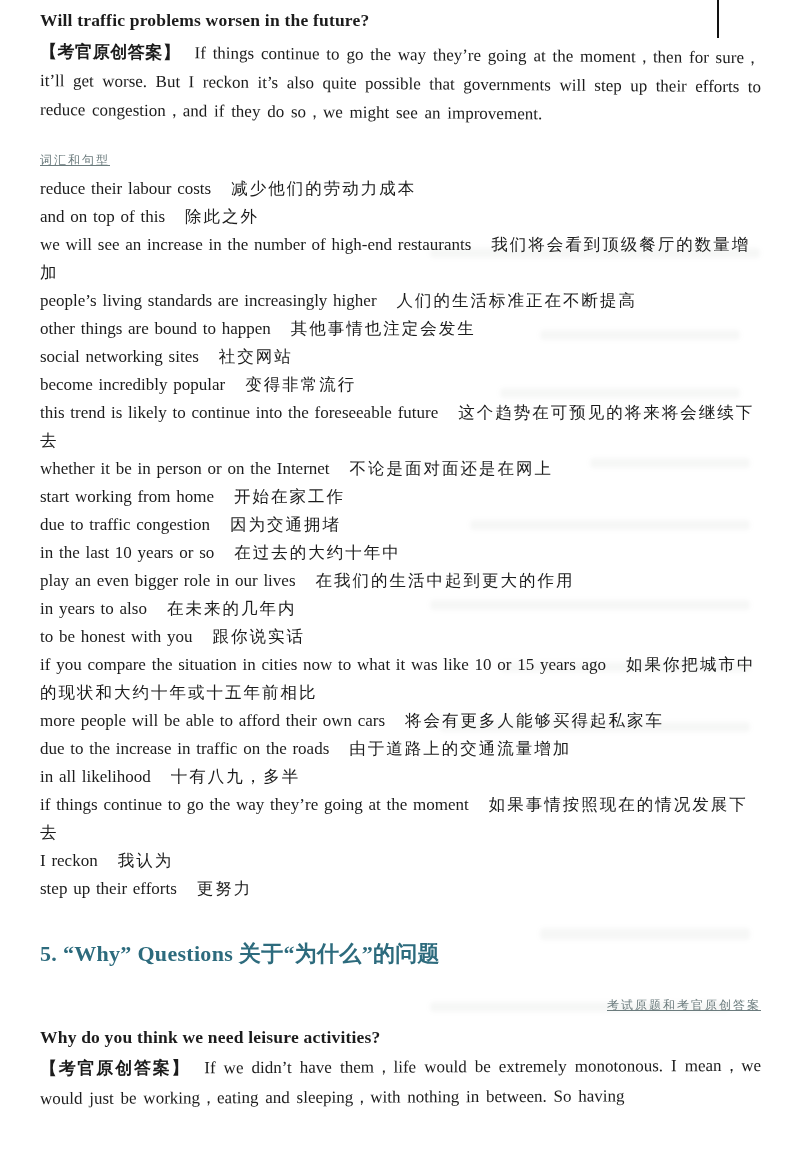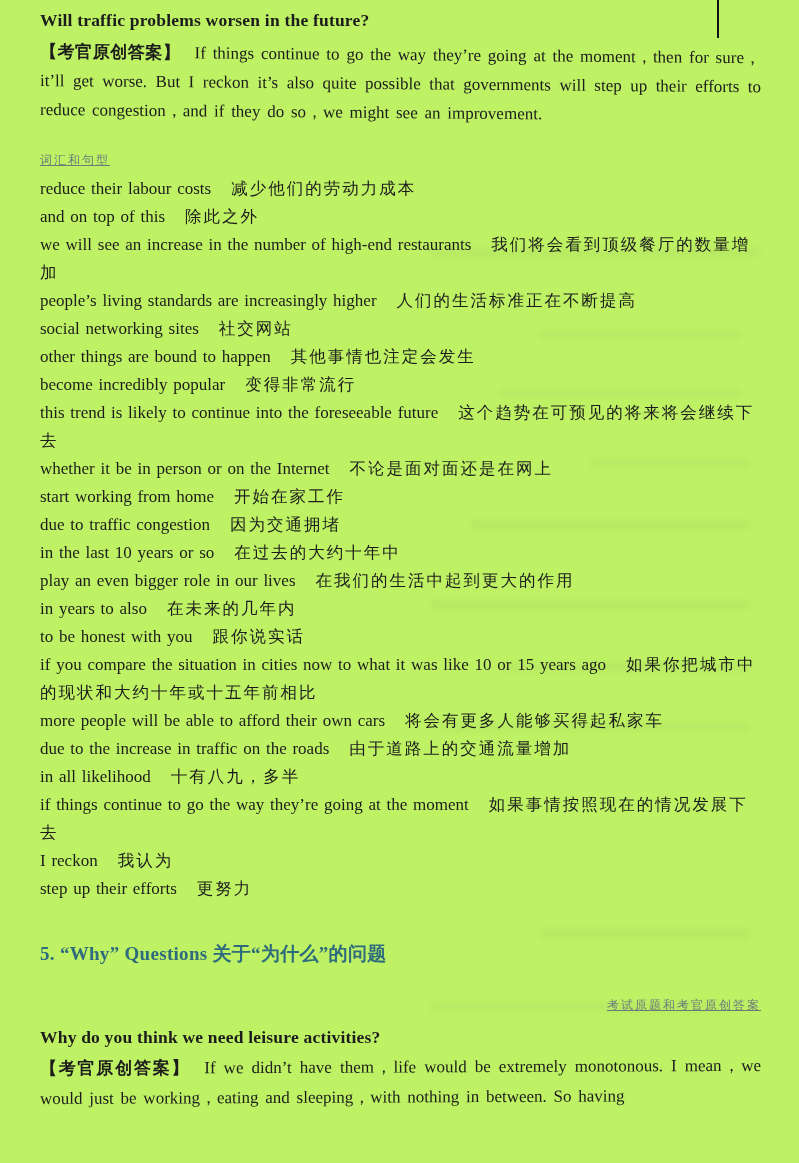--- a/index.html
+++ b/index.html
@@ -4,21 +4,21 @@
 <style>
   html, body { margin: 0; padding: 0; }
   body {
     width: 799px; height: 1163px;
     background: #e9e9e7;
     font-family: "Liberation Serif", "DejaVu Serif", serif;
   }
   .page {
     position: relative;
     width: 799px; height: 1163px;
-    background: #bef264;
+    background: #ffffff;
     overflow: hidden;
     color: #1c1c1c;
   }
   .content {
     position: relative;
     padding: 8px 38px 0 40px;
   }
   
   .q-heading {
     font-size: 17.5px;
@@ -45,21 +45,21 @@
     color: #6b7b7d;
     font-size: 12px;
     font-weight: normal;
     letter-spacing: 2px;
     margin: 24px 0 0 0;
     line-height: 24px;
     text-decoration: underline;
   }
   .teal-heading {
     color: #2d6b7d;
-    font-size: 19px;
+    font-size: 22px;
     font-weight: bold;
     letter-spacing: .3px;
     margin: 38px 0 0 0;
     line-height: 26px;
   }
   .sub-gray { margin-top: 26px; text-align: right; }
   .q2-heading { margin-top: 8px; }
   
   .vocab-list { margin-top: 3px; }
   .vocab-entry {
@@ -120,23 +120,23 @@
     <div class="vocab-list">
 
         <p class="vocab-entry"><span class="en">reduce their labour costs</span><span class="zh">减少他们的劳动力成本</span></p>
 
         <p class="vocab-entry"><span class="en">and on top of this</span><span class="zh">除此之外</span></p>
 
         <p class="vocab-entry"><span class="en">we will see an increase in the number of high-end restaurants</span><span class="zh">我们将会看到顶级餐厅的数量增加</span></p>
 
         <p class="vocab-entry"><span class="en">people’s living standards are increasingly higher</span><span class="zh">人们的生活标准正在不断提高</span></p>
 
+        <p class="vocab-entry"><span class="en">other things are bound to happen</span><span class="zh">其他事情也注定会发生</span></p>
+
         <p class="vocab-entry"><span class="en">social networking sites</span><span class="zh">社交网站</span></p>
-
-        <p class="vocab-entry"><span class="en">other things are bound to happen</span><span class="zh">其他事情也注定会发生</span></p>
 
         <p class="vocab-entry"><span class="en">become incredibly popular</span><span class="zh">变得非常流行</span></p>
 
         <p class="vocab-entry"><span class="en">this trend is likely to continue into the foreseeable future</span><span class="zh">这个趋势在可预见的将来将会继续下去</span></p>
 
         <p class="vocab-entry"><span class="en">whether it be in person or on the Internet</span><span class="zh">不论是面对面还是在网上</span></p>
 
         <p class="vocab-entry"><span class="en">start working from home</span><span class="zh">开始在家工作</span></p>
 
         <p class="vocab-entry"><span class="en">due to traffic congestion</span><span class="zh">因为交通拥堵</span></p>

